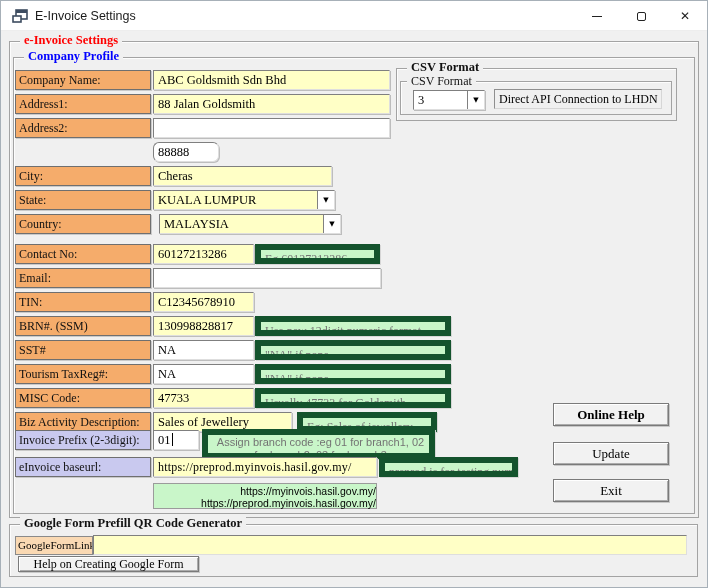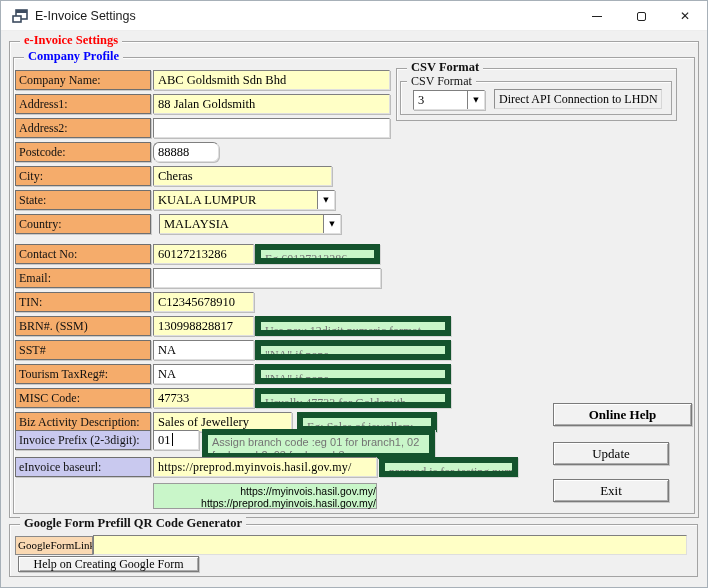--- a/index.html
+++ b/index.html
@@ -28,21 +28,21 @@
   
   .row-label { position:absolute; left:14px; width:136px; height:20px; background:#f5ac6b;
     border:1px solid #6f6f6f; box-shadow:1px 1px 0 #c9c9c9; font-size:12px; line-height:18px; padding-left:3px; color:#111; white-space:nowrap; overflow:hidden; }
   .row-label.lav { background:#c9c9ef; }
   .fld { position:absolute; height:20px; border:1px solid; border-color:#7f7f7f #dedede #dedede #7f7f7f;
     box-shadow:1px 1px 0 #bdbdbd; font-size:12.5px; line-height:18px; padding-left:4px; white-space:nowrap; overflow:hidden; color:#000; }
   .fld.yellow { background:#ffffc6; }
   .fld.white { background:#ffffff; }
   .hint { position:absolute; height:20px; background:#c9f6c9; border:6px solid #14532d; box-shadow:1px 1px 0 #d6d6d6;
     font-size:12px; line-height:18px; padding-left:4px; white-space:nowrap; overflow:hidden; color:#737373; }
-  .hint.sans { font-family:"Liberation Sans", sans-serif; font-size:11px; line-height:13px; white-space:normal; padding-top:1px; }
+  .hint.sans { font-family:"Liberation Sans", sans-serif; font-size:11px; line-height:13px; white-space:normal; padding-top:1px;text-align:center; }
   .dd { padding-right:18px; }
   .dd-btn { position:absolute; right:0; top:0; bottom:0; width:17px; background:#ffffff; border-left:1px solid #808080;
     display:flex; align-items:center; justify-content:center; }
   .dd-arrow { font-family:"DejaVu Sans", sans-serif; font-size:7px; color:#000; }
   .caret { display:inline-block; width:1px; height:13px; background:#000; vertical-align:-2px; margin-left:1px; }
   .url-text { font-size:12px; letter-spacing:0.2px; }
   .urlbox { position:absolute; background:#c9f6c9; border:1px solid #9b9b9b; font-family:"Liberation Sans", sans-serif;
     font-size:10.5px; line-height:12px; padding:1px 0 0 4px; color:#000; }
 
   
@@ -110,21 +110,20 @@
 
   <div class="row-label" style="top:69px;">Company Name:</div>
   <div class="fld yellow" style="left:152px; top:69px; width:237px;">ABC Goldsmith Sdn Bhd</div>
 
   <div class="row-label" style="top:93px;">Address1:</div>
   <div class="fld yellow" style="left:152px; top:93px; width:237px;">88 Jalan Goldsmith</div>
 
   <div class="row-label" style="top:117px;">Address2:</div>
   <div class="fld white" style="left:152px; top:117px; width:237px;"></div>
 
-  <div class="row-label" style="top:141px;">Postcode:</div>
   <div class="fld white" style="left:152px; top:141px; width:66px;border-radius:6px;">88888</div>
 
   <div class="row-label" style="top:165px;">City:</div>
   <div class="fld yellow" style="left:152px; top:165px; width:179px;">Cheras</div>
 
   <div class="row-label" style="top:189px;">State:</div>
   <div class="fld yellow dd" style="left:152px; top:189px; width:182px;">
     <span>KUALA LUMPUR</span>
     <span class="dd-btn">
         <span class="dd-arrow">▼</span>
@@ -177,21 +176,21 @@
 
   <div class="row-label lav" style="top:456px;">eInvoice baseurl:</div>
   <div class="fld yellow url-text" style="left:152px; top:456px; width:224px;">https://preprod.myinvois.hasil.gov.my/</div>
   <div class="hint" style="left:378px; top:456px; width:139px;">preprod is for testing purpose</div>
 
   <div class="urlbox" style="left:152px; top:482px; width:224px; height:26px;text-align:right;">
     <div>https://myinvois.hasil.gov.my/</div>
     <div>https://preprod.myinvois.hasil.gov.my/</div>
   </div>
 
-  <div class="btn bold" style="left:552px; top:402px; width:139px; height:23px;">Online Help</div>
+  <div class="btn bold" style="left:552px; top:402px; width:116px; height:23px;">Online Help</div>
   <div class="btn" style="left:552px; top:441px; width:116px; height:23px;">Update</div>
   <div class="btn" style="left:552px; top:478px; width:116px; height:23px;">Exit</div>
 
   <div class="groupbox" style="left:8px; top:523px; width:689px; height:53px;">
     <span class="groupbox-label lbl-black">Google Form Prefill QR Code Generator</span>
   </div>
   <div class="gf-label">GoogleFormLink:</div>
   <div class="gf-input"></div>
   <div class="btn" style="left:17px; top:555px; width:181px; height:16px; font-size:12px;">Help on Creating Google Form</div>
 

